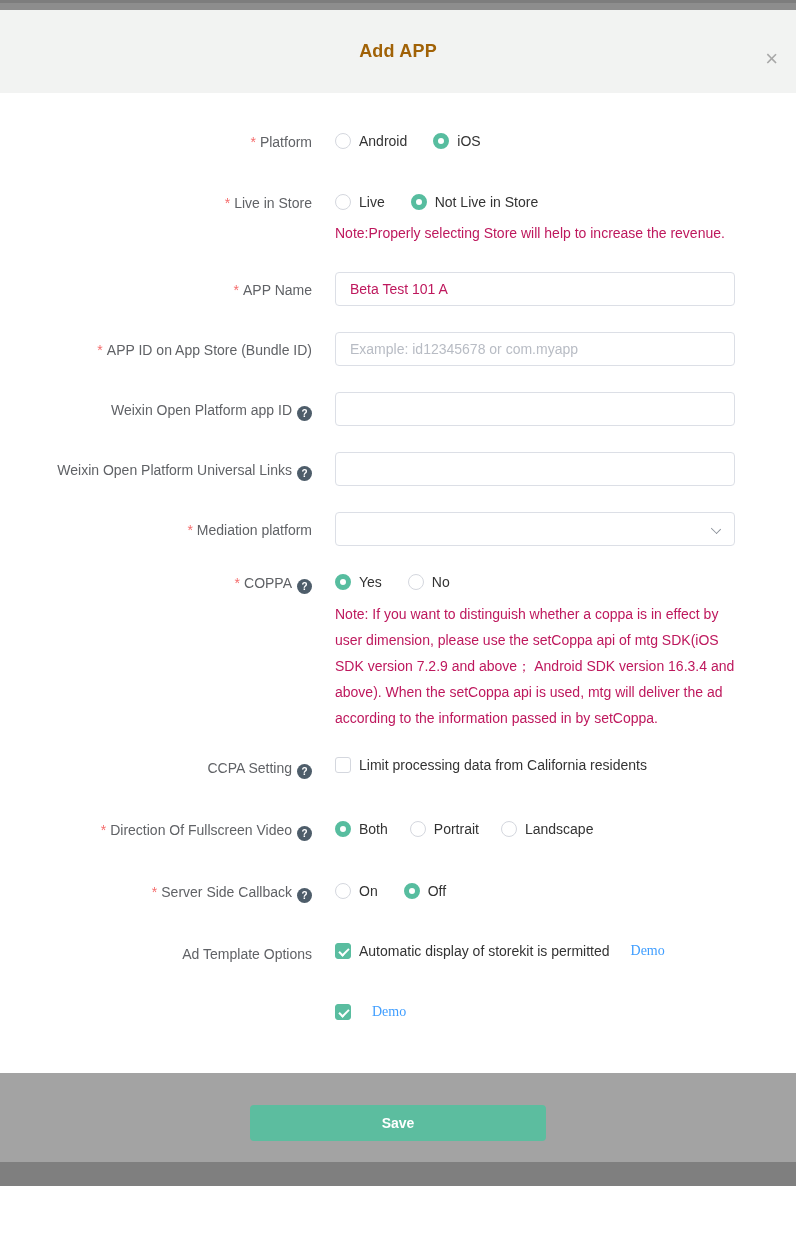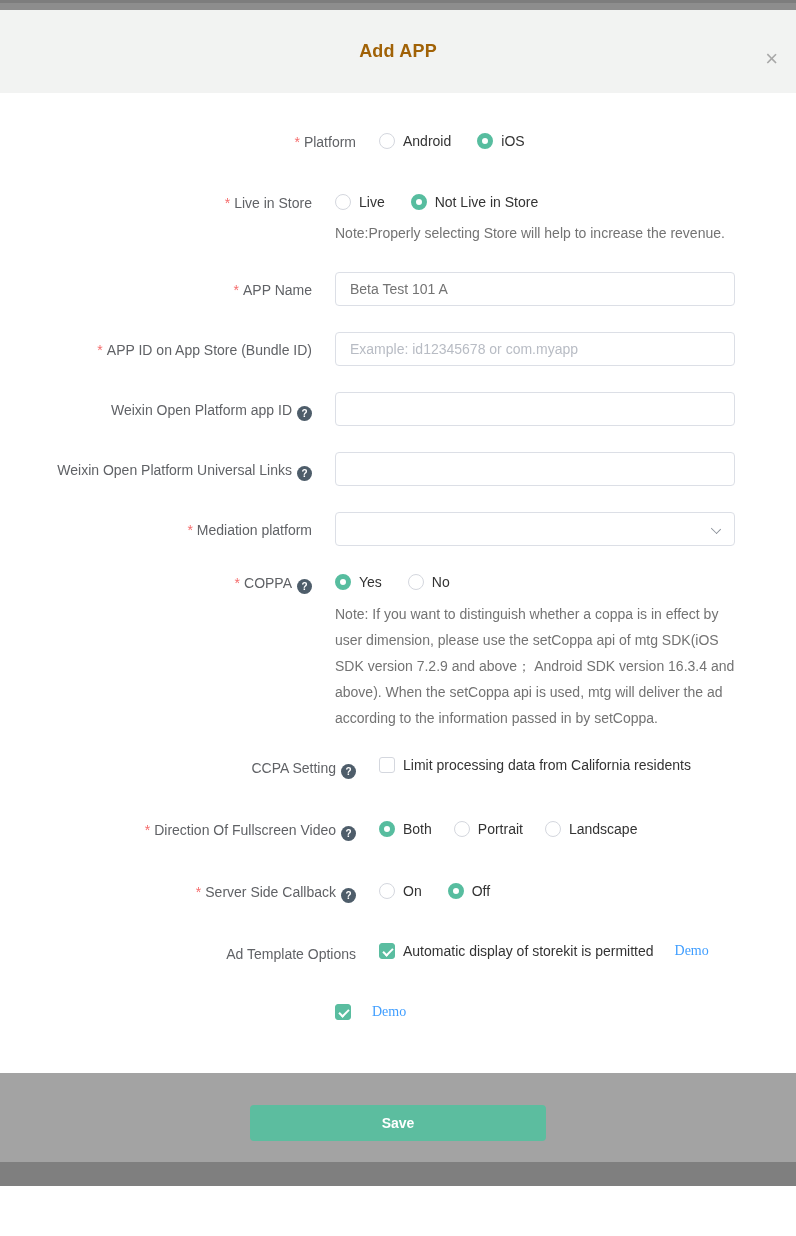--- a/index.html
+++ b/index.html
@@ -17,21 +17,21 @@
   }
   .modal-title { font-size:18px; font-weight:700; color:#a16207; letter-spacing:.2px; }
   .close-btn {
     position:absolute; right:18px; top:38px; font-size:22px; line-height:1;
     color:#a8a8a8; cursor:pointer; font-weight:400;
   }
 
   .modal-body { background:#fff; padding:38px 0 53px 0; }
 
   .form-row { display:flex; align-items:flex-start; margin-bottom:26px; }
-  .form-row.rhythm-lg { margin-bottom:40px;margin-left:44px; }
+  .form-row.rhythm-lg { margin-bottom:40px; }
   .label-col {
     width:312px; text-align:right; padding-top:1px; color:#606266;
     display:block; line-height:20px; flex:none;
   }
   .req { color:#f56c6c; margin-right:4px; }
   .help-icon {
     display:inline-block; width:15px; height:15px; border-radius:50%;
     background:#4e5d6a; color:#fff; font-size:10px; font-weight:700;
     text-align:center; line-height:15px; margin-left:5px; vertical-align:-2px;
     cursor:pointer;
@@ -48,25 +48,25 @@
   .checkbox {
     width:16px; height:16px; border-radius:3px; background:#fff;
     border:1px solid #d4d7de; flex:none; position:relative;
   }
   .checkbox.checked { background:#5abda0; border-color:#5abda0; }
   .checkbox.checked::after {
     content:""; position:absolute; left:4.5px; top:1.5px; width:4px; height:8px;
     border:solid #fff; border-width:0 2px 2px 0; transform:rotate(45deg);
   }
 
-  .note { color:#737373; line-height:25px; margin-top:9px; }
+  .note { color:#be185d; line-height:25px; margin-top:9px; }
 
   .text-input {
     width:400px; height:34px; border:1px solid #dcdfe6; border-radius:4px;
-    padding:0 14px; font-size:14px; color:#737373; outline:none;
+    padding:0 14px; font-size:14px; color:#be185d; outline:none;
     font-family:"Liberation Sans", sans-serif; background:#fff;
   }
   .text-input::placeholder { color:#b8bcc4; }
   .select-box {
     width:400px; height:34px; border:1px solid #dcdfe6; border-radius:4px;
     background:#fff; position:relative; cursor:pointer;
   }
   .select-arrow {
     position:absolute; right:14px; top:12px; width:8px; height:8px;
     border-right:1.5px solid #8a9099; border-bottom:1.5px solid #8a9099;

